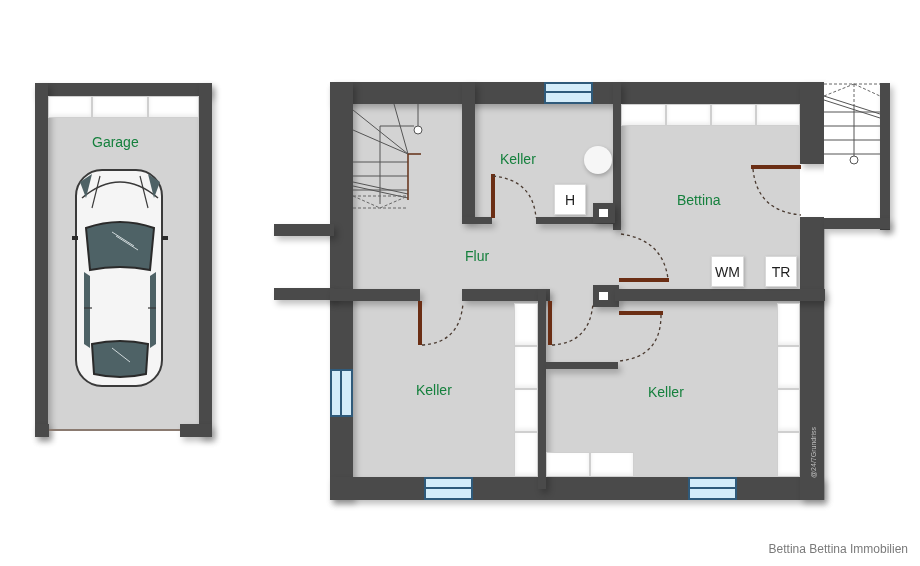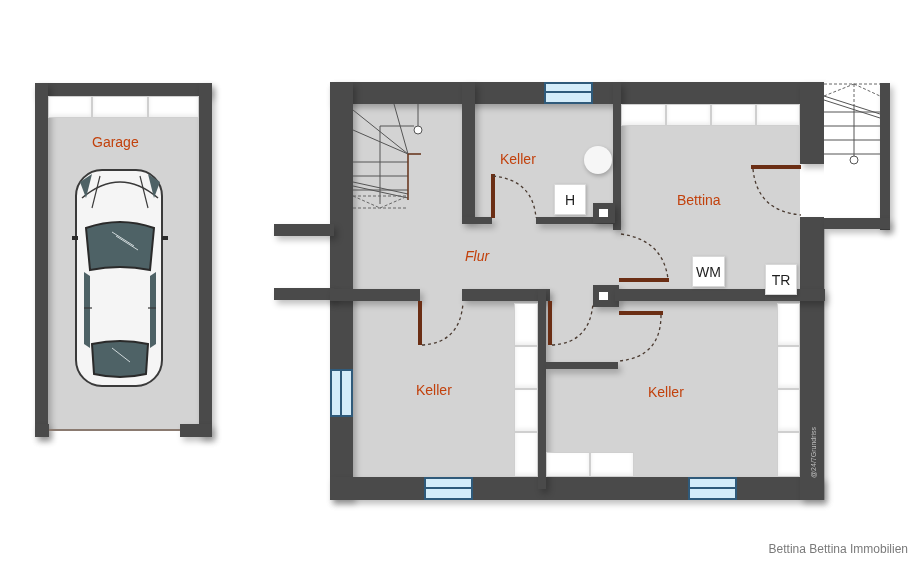--- a/index.html
+++ b/index.html
@@ -4,21 +4,21 @@
 <style>
   * { box-sizing: border-box; margin: 0; padding: 0; }
   html, body { width: 920px; height: 566px; background: #ffffff; overflow: hidden; }
   body { position: relative; font-family: "Liberation Sans", sans-serif; }
   .abs { position: absolute; }
   .wall { position: absolute; background: #4a4a4a; box-shadow: 3px 4px 6px rgba(0,0,0,0.25); }
   .floor { position: absolute; background: #d3d3d3; }
   .cab { position: absolute; background: #ffffff; border: 1px solid #cfcfcf; box-shadow: inset 0 -2px 4px rgba(0,0,0,0.08); }
   .win { position: absolute; background: #d4ecf9; border: 2px solid #2f5a7a; }
   .door { position: absolute; background: #6b2e14; }
-  .label { position: absolute; font-size: 14px; color: #c2410c; white-space: nowrap; }
+  .label { position: absolute; font-size: 14px; color: #15803d; white-space: nowrap; }
   .box { position: absolute; background: #fff; border: 1px solid #d8d8d8; font-size: 14px; color: #1e1e1e; display: flex; align-items: center; justify-content: center; box-shadow: 1px 1px 3px rgba(0,0,0,0.2); }
   .watermark { position: absolute; font-size: 7px; color: #bdbdbd; transform: rotate(-90deg); transform-origin: left top; white-space: nowrap; }
   .footer { position: absolute; right: 12px; top: 542px; font-size: 12px; color: #7a7a7a; }
   svg { position: absolute; overflow: visible; }
 </style>
 </head>
 <body>
 
 <div>
   <div class="floor" style="left:35px;top:83px;width:176px;height:348px;"></div>
@@ -187,25 +187,25 @@
       <line x1="0" y1="44" x2="56" y2="44"></line>
       <line x1="0" y1="58" x2="56" y2="58"></line>
       <line x1="0" y1="72" x2="56" y2="72"></line>
       <line x1="30" y1="22" x2="30" y2="74"></line>
       <circle cx="30" cy="78" r="4" fill="#fff"></circle>
     </g>
   </svg>
 
   <div class="abs" style="left:584px;top:146px;width:28px;height:28px;border-radius:50%;background:#f6f6f6;box-shadow:1px 2px 4px rgba(0,0,0,0.25);"></div>
   <div class="box" style="left:554px;top:184px;width:32px;height:31px;">H</div>
-  <div class="box" style="left:692px;top:256px;width:33px;height:31px;">WM</div>
-  <div class="box" style="left:765px;top:264px;width:32px;height:31px;">TR</div>
+  <div class="box" style="left:711px;top:256px;width:33px;height:31px;">WM</div>
+  <div class="box" style="left:765px;top:256px;width:32px;height:31px;">TR</div>
 
   <div class="label" style="left:500px;top:151px;">Keller</div>
   <div class="label" style="left:677px;top:192px;">Bettina</div>
-  <div class="label" style="left:465px;top:248px;font-style:italic;">Flur</div>
+  <div class="label" style="left:465px;top:248px;">Flur</div>
   <div class="label" style="left:416px;top:382px;">Keller</div>
   <div class="label" style="left:648px;top:384px;">Keller</div>
 
   <div class="watermark" style="left:810px;top:478px;">@24/7Grundriss</div>
 </div>
 
 <div class="footer">Bettina Bettina Immobilien</div>
 
 </body></html>

